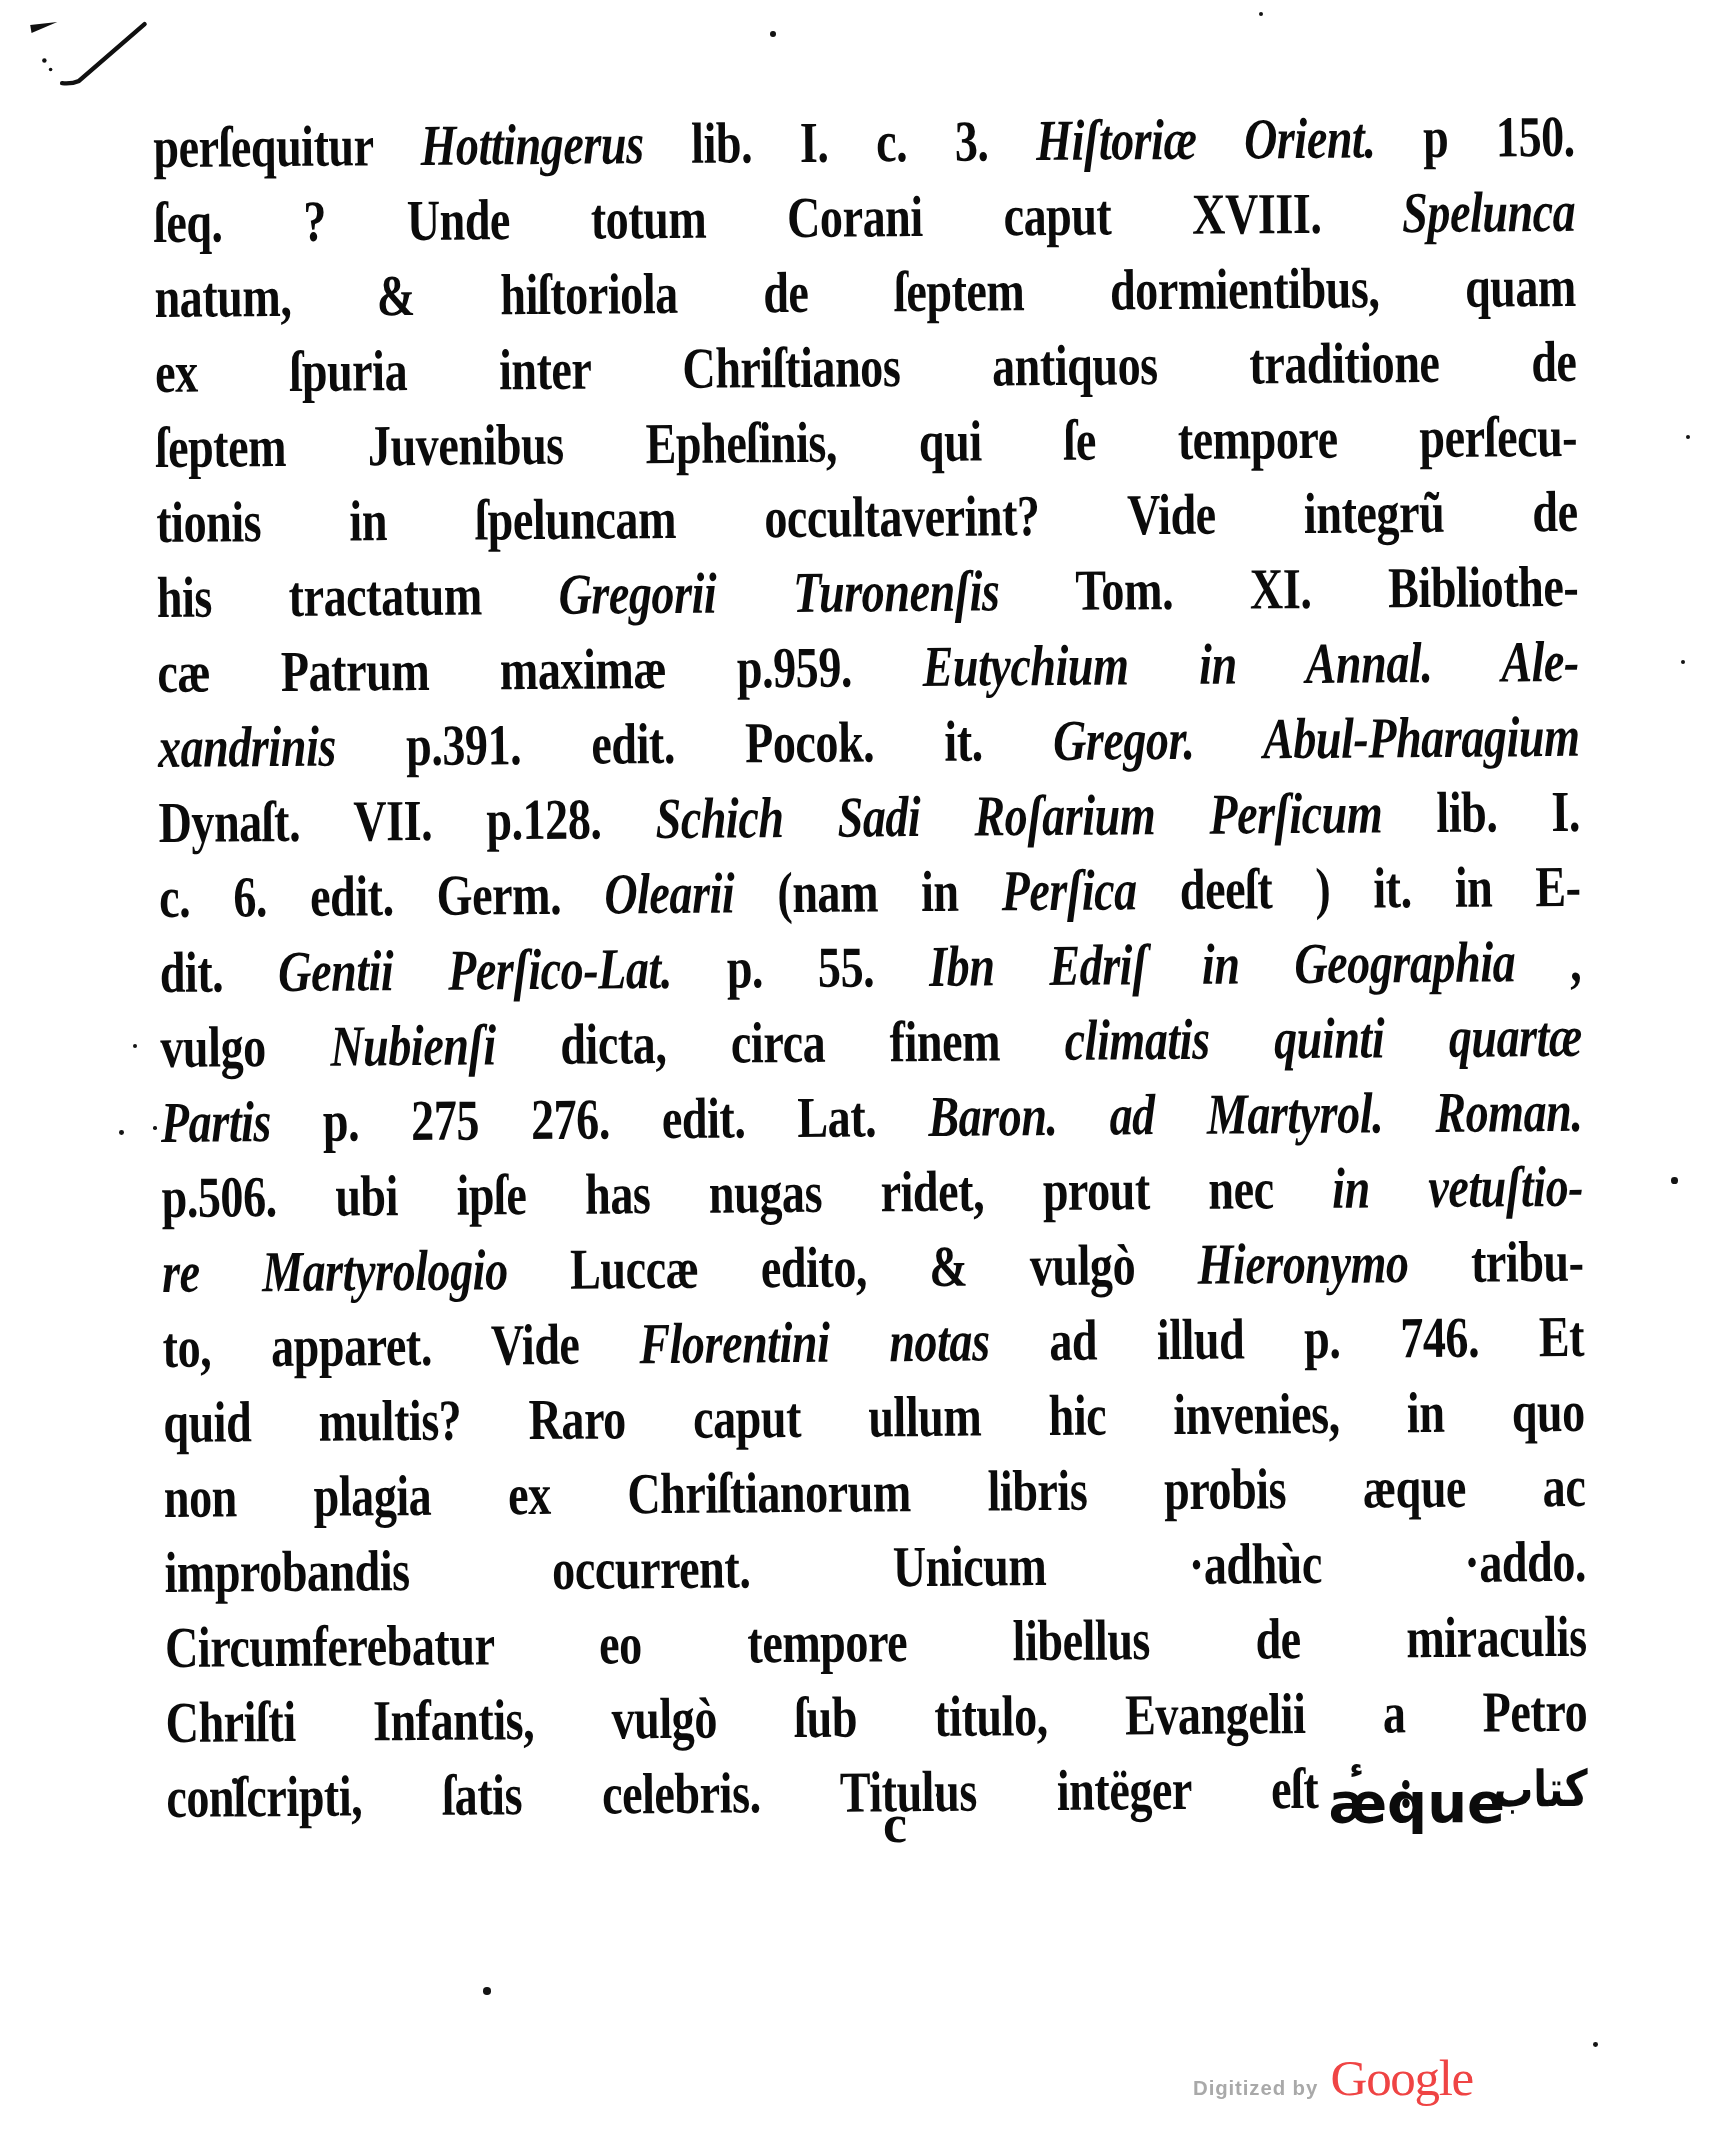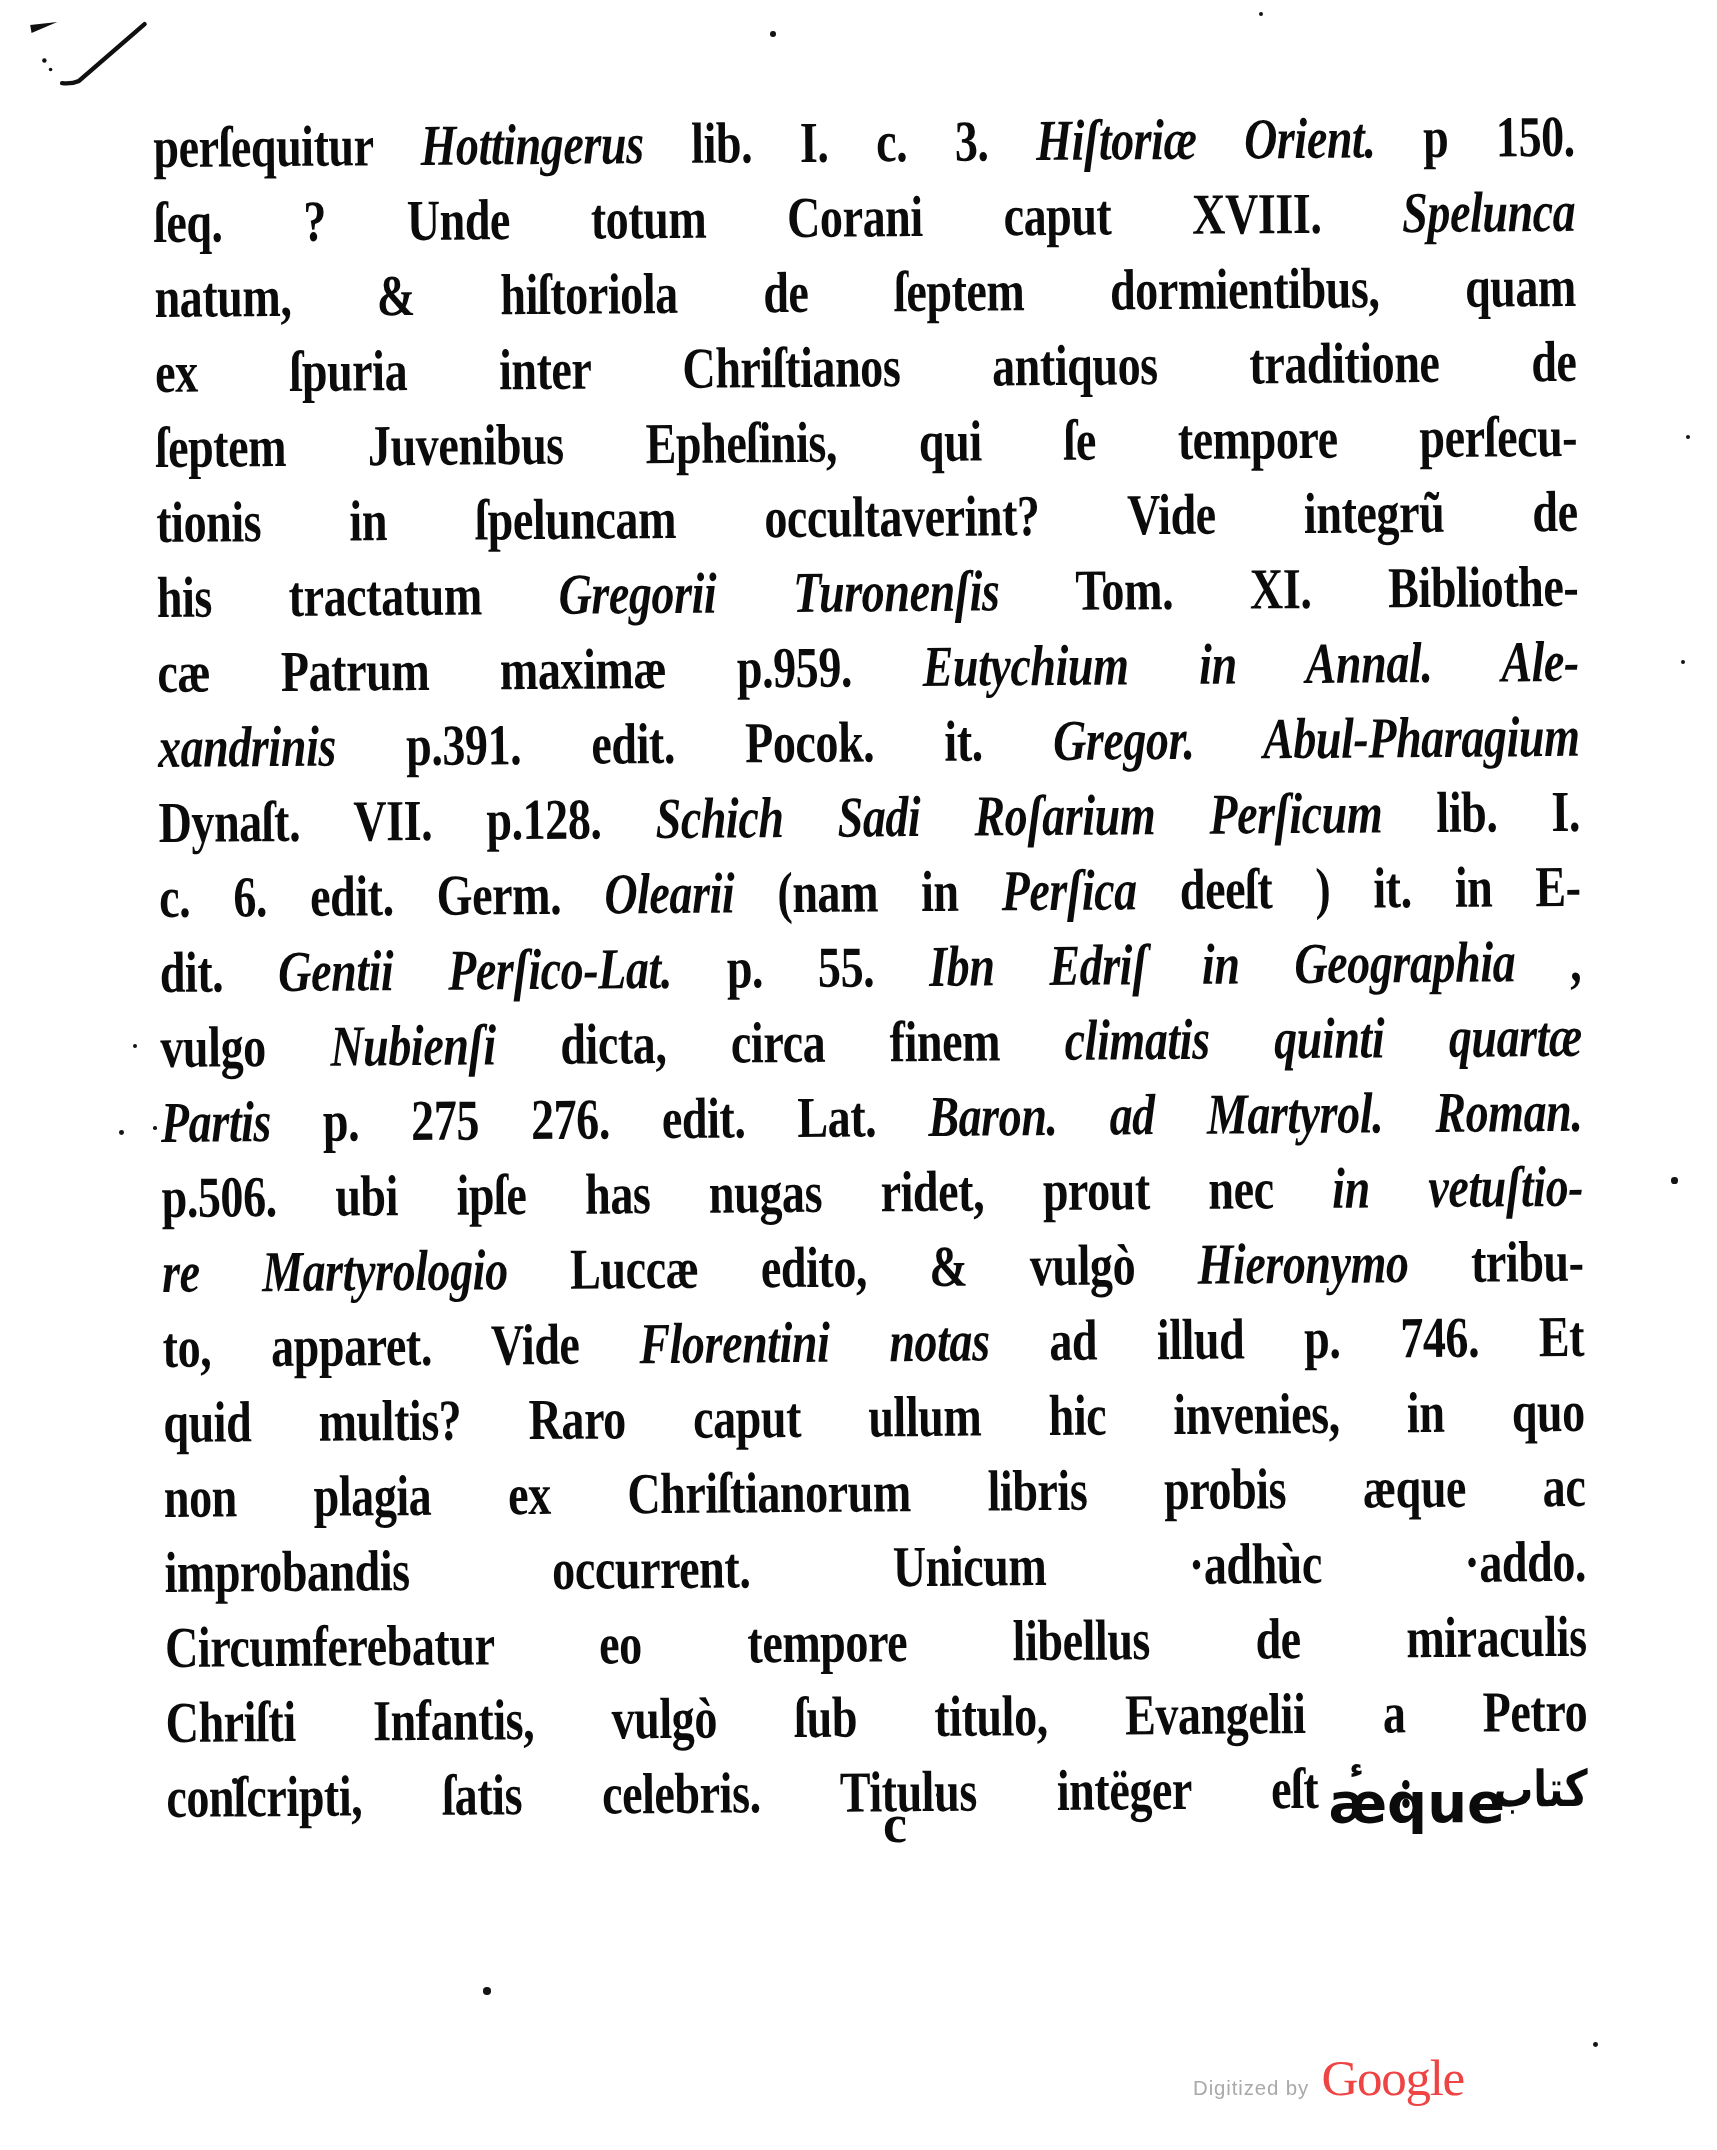--- a/index.html
+++ b/index.html
@@ -73,20 +73,21 @@
     position: absolute;
     left: 1193px;
     top: 2049px;
     white-space: nowrap;
   }
   .wm-pre {
     font-family: "Liberation Sans", "DejaVu Sans", sans-serif;
     font-size: 20.4px;
     color: #a9a9a9;
     letter-spacing: 0.9px;
+    font-weight: bold;
   }
   .wm-brand {
     font-family: "Liberation Serif", "DejaVu Serif", serif;
     font-size: 51px;
     color: #ef4444;
     letter-spacing: -1.3px;
     margin-left: 12.4px;
   }
   .speck {
     position: absolute;

